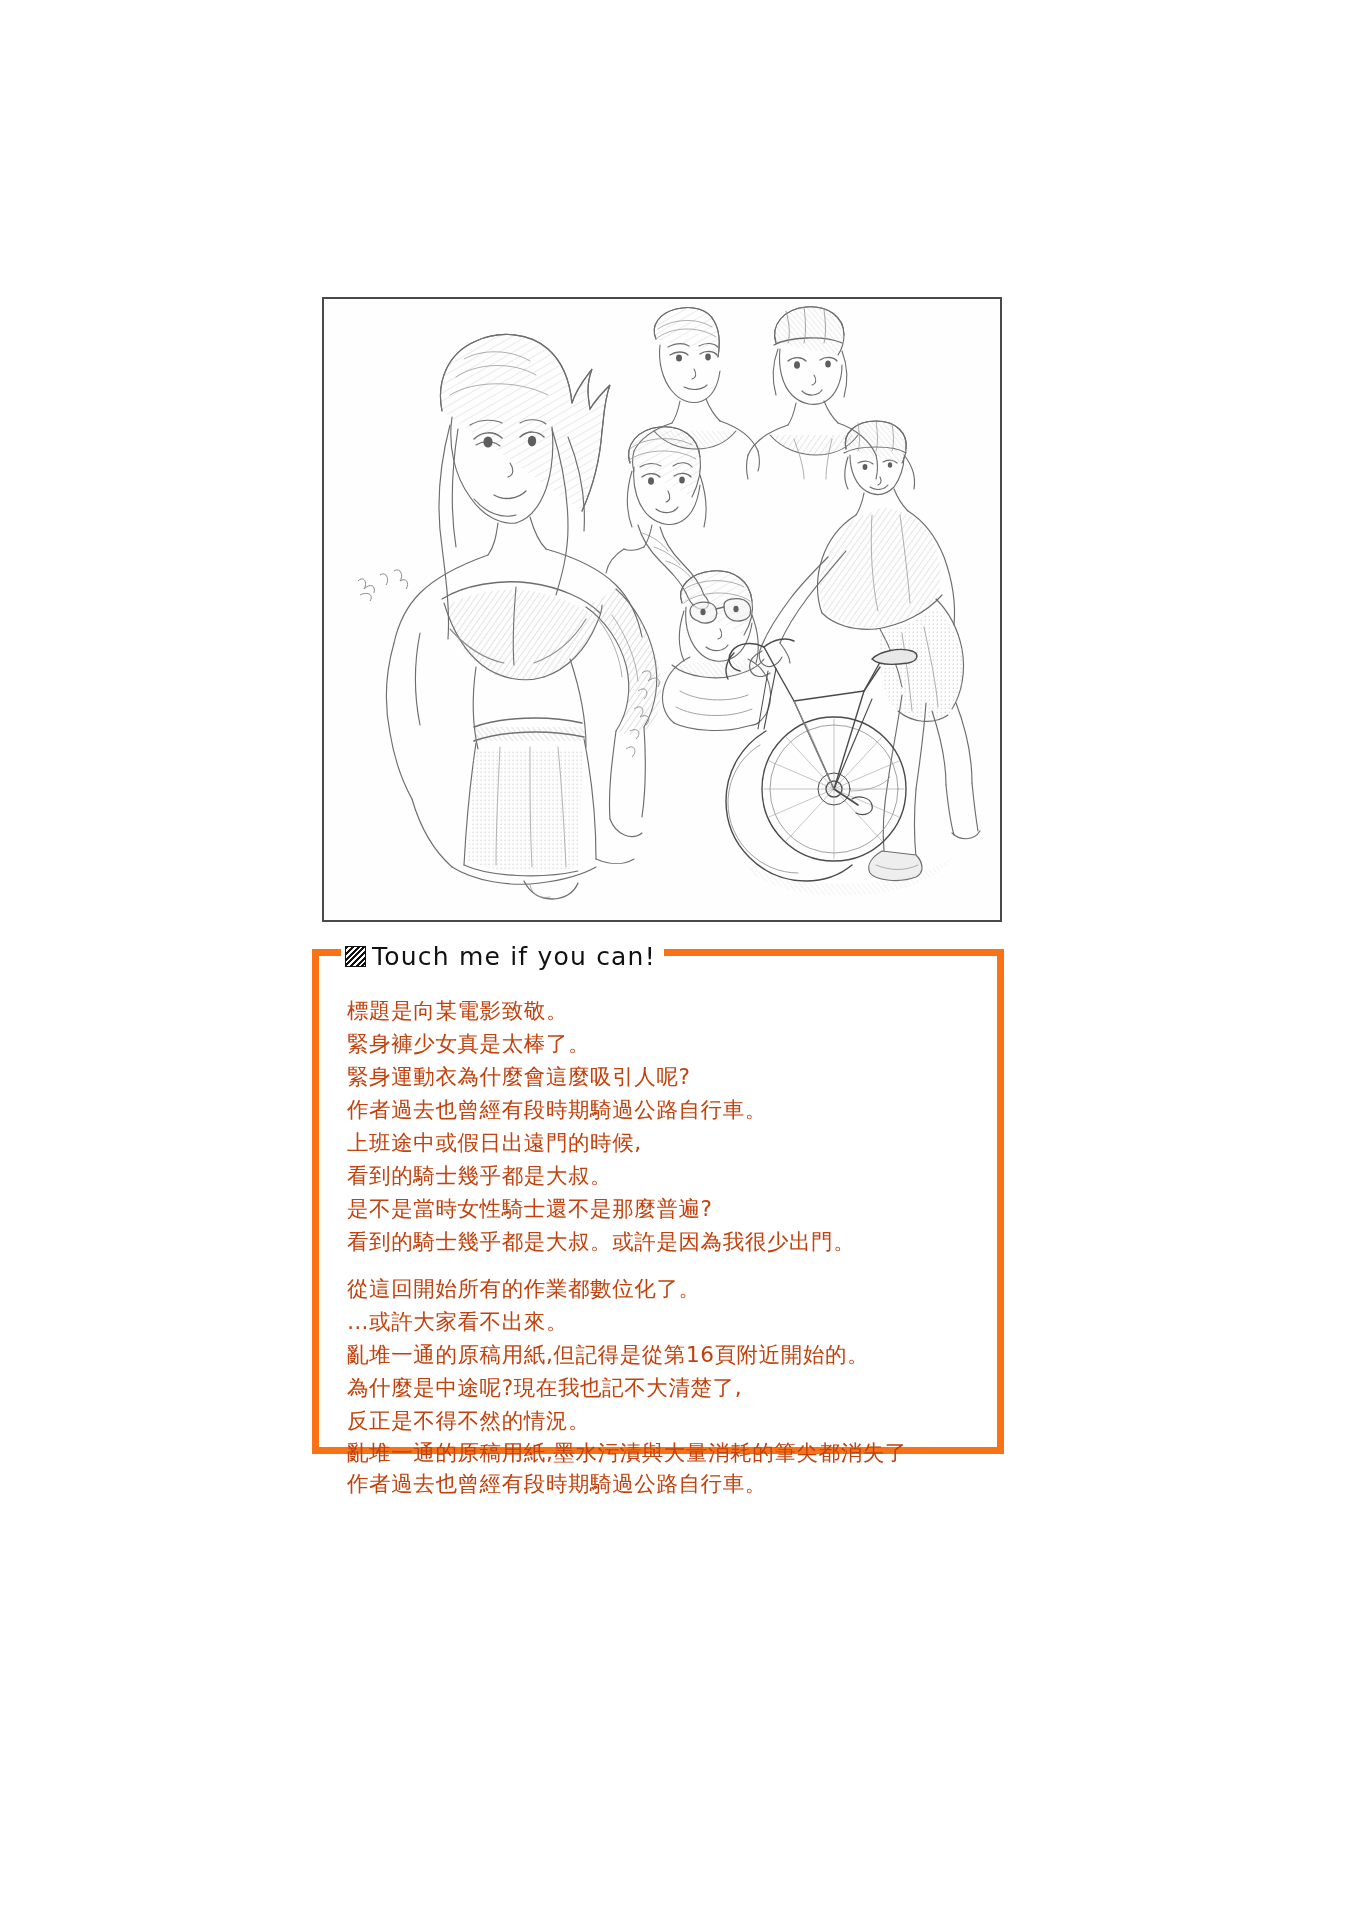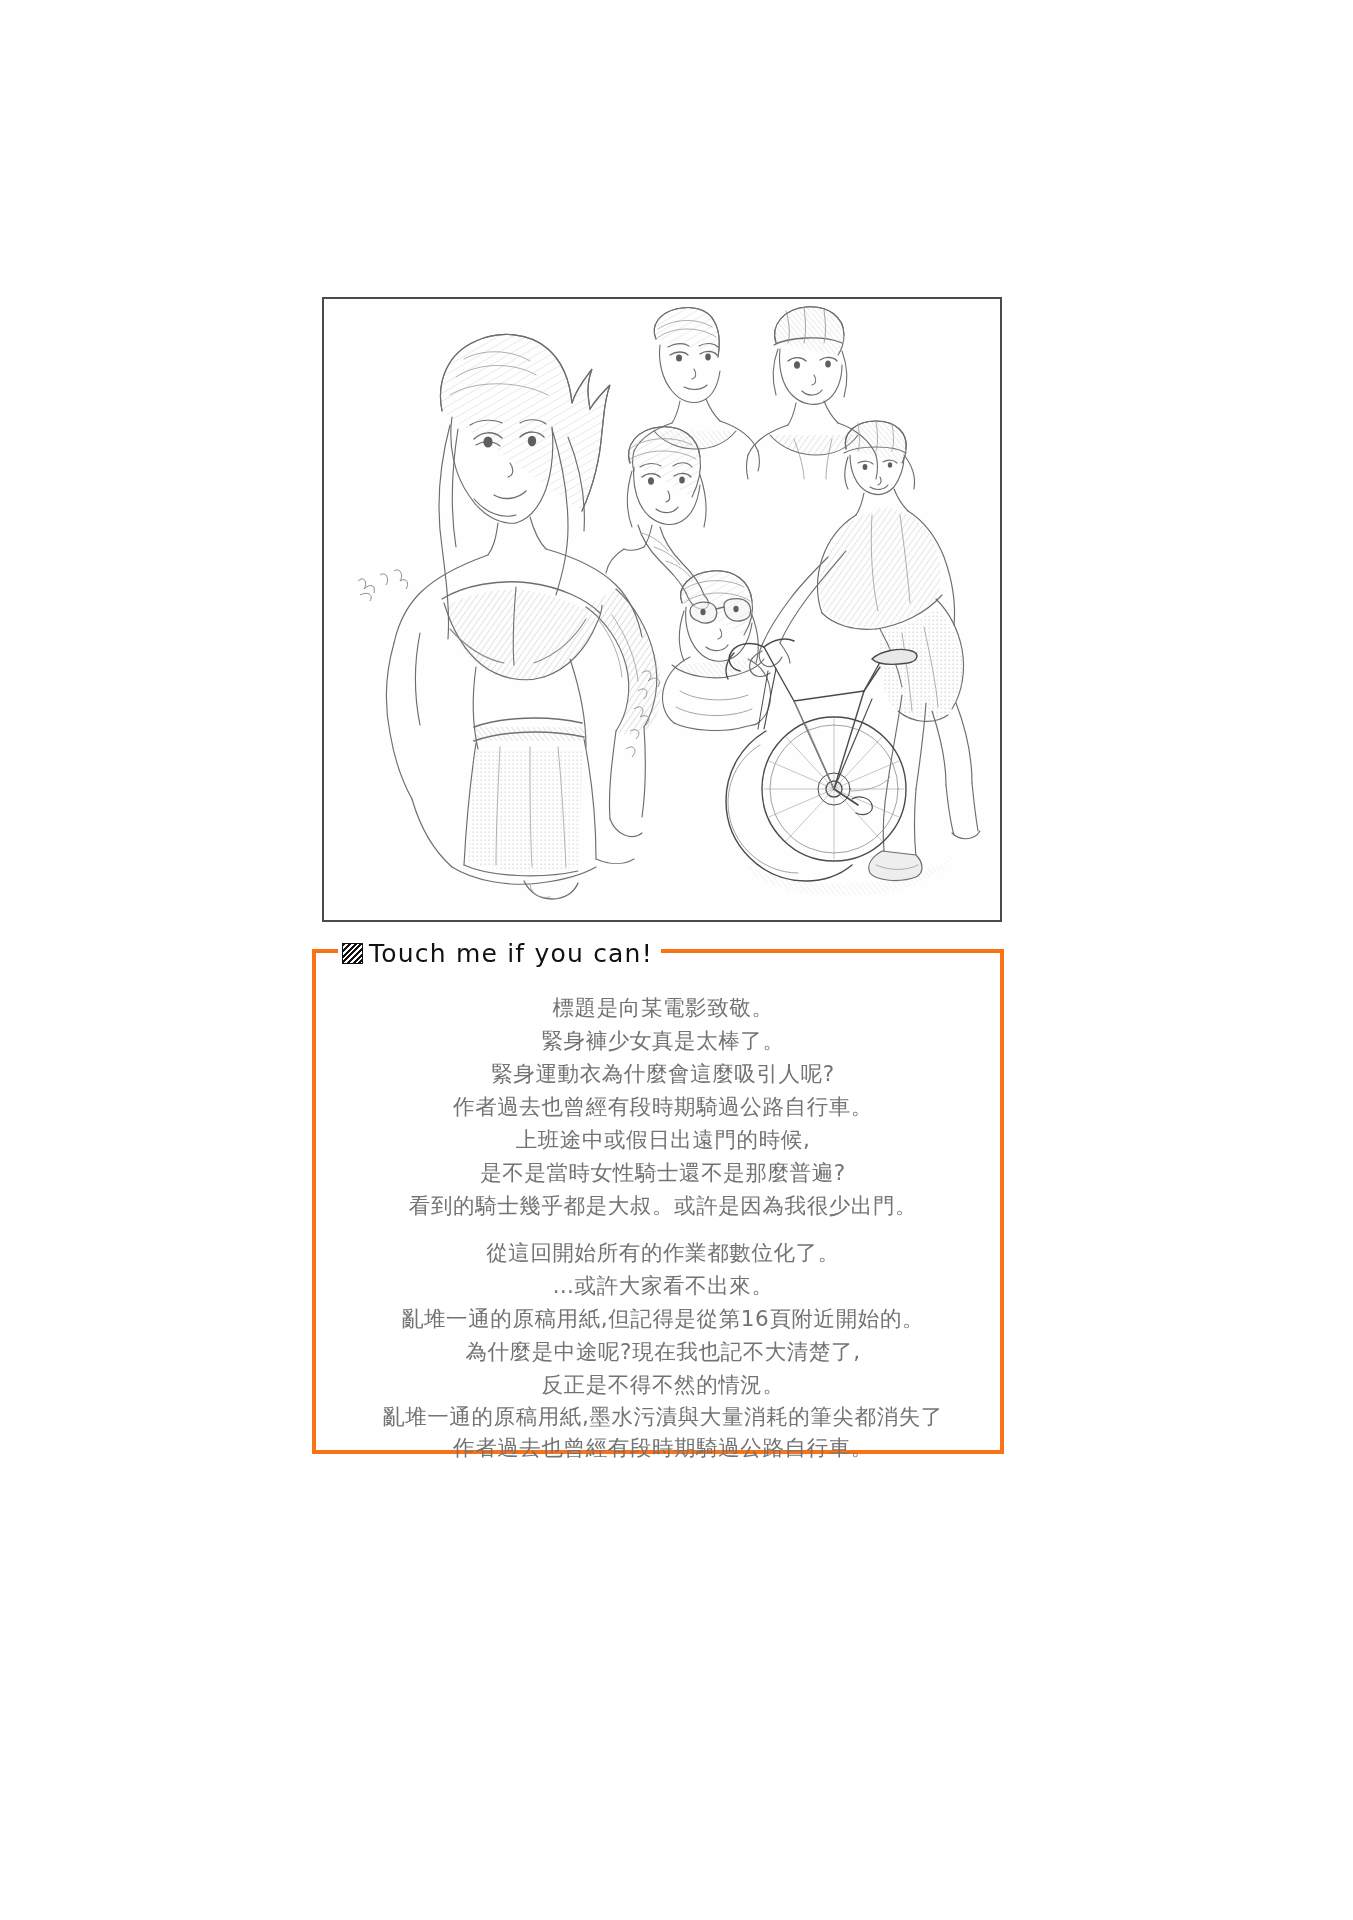--- a/index.html
+++ b/index.html
@@ -33,21 +33,21 @@
     height: 100%;
   }
 
   
   .afterword {
     position: absolute;
     left: 312px;
     top: 949px;
     width: 692px;
     height: 505px;
-    border: 4px solid #f97316;
+    border: 7px solid #f97316;
     box-sizing: border-box;
     background: #ffffff;
   }
   .afterword-title {
     position: absolute;
     left: 22px;
     top: -15px;
     height: 30px;
     display: flex;
     align-items: center;
@@ -81,24 +81,23 @@
   .para {
     margin: 0;
   }
   .para + .para {
     margin-top: 14px;
   }
   .line {
     font-size: 21.5px;
     line-height: 33px;
     letter-spacing: 0.6px;
-    color: #737373;
+    color: #c2410c;
     white-space: nowrap;
     font-family: "DejaVu Sans", sans-serif;
-    text-align: center;
   }
   .line.tight { line-height: 31px; }
 </style>
 </head>
 <body>
 
 <div class="art-panel">
   <svg viewBox="0 0 676 621" xmlns="http://www.w3.org/2000/svg">
     <defs>
       <pattern id="hatchA" width="5" height="5" patternUnits="userSpaceOnUse" patternTransform="rotate(35)">
@@ -461,20 +460,21 @@
     <span class="title-text">Touch me if you can!</span>
   </div>
 
   <div class="afterword-body">
     <div class="para">
       <div class="line">標題是向某電影致敬。</div>
       <div class="line">緊身褲少女真是太棒了。</div>
       <div class="line">緊身運動衣為什麼會這麼吸引人呢?</div>
       <div class="line">作者過去也曾經有段時期騎過公路自行車。</div>
       <div class="line">上班途中或假日出遠門的時候,</div>
+      <div class="line">看到的騎士幾乎都是大叔。</div>
       <div class="line">是不是當時女性騎士還不是那麼普遍?</div>
       <div class="line">看到的騎士幾乎都是大叔。或許是因為我很少出門。</div>
     </div>
     <div class="para">
       <div class="line">從這回開始所有的作業都數位化了。</div>
       <div class="line">…或許大家看不出來。</div>
       <div class="line">亂堆一通的原稿用紙,但記得是從第16頁附近開始的。</div>
       <div class="line">為什麼是中途呢?現在我也記不大清楚了,</div>
       <div class="line">反正是不得不然的情況。</div>
       <div class="line tight">亂堆一通的原稿用紙,墨水污漬與大量消耗的筆尖都消失了</div>

